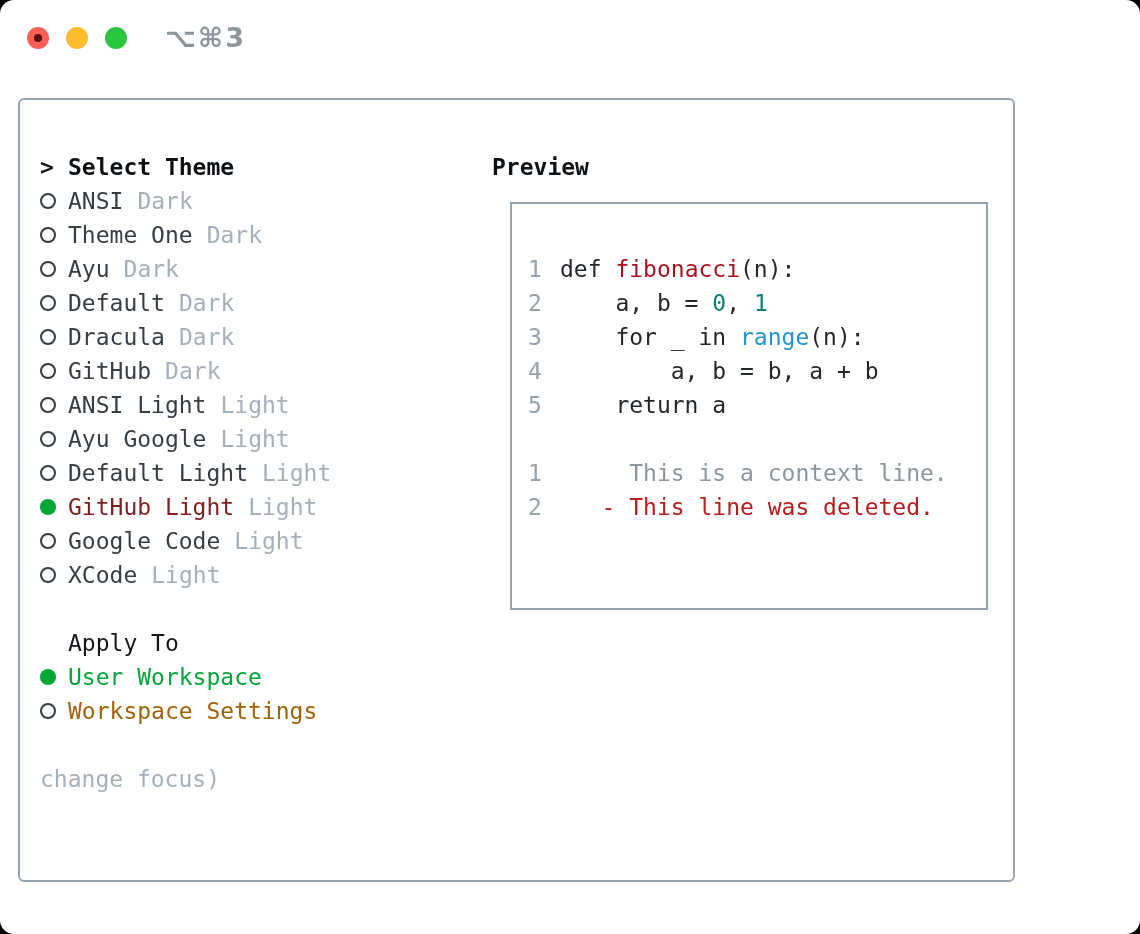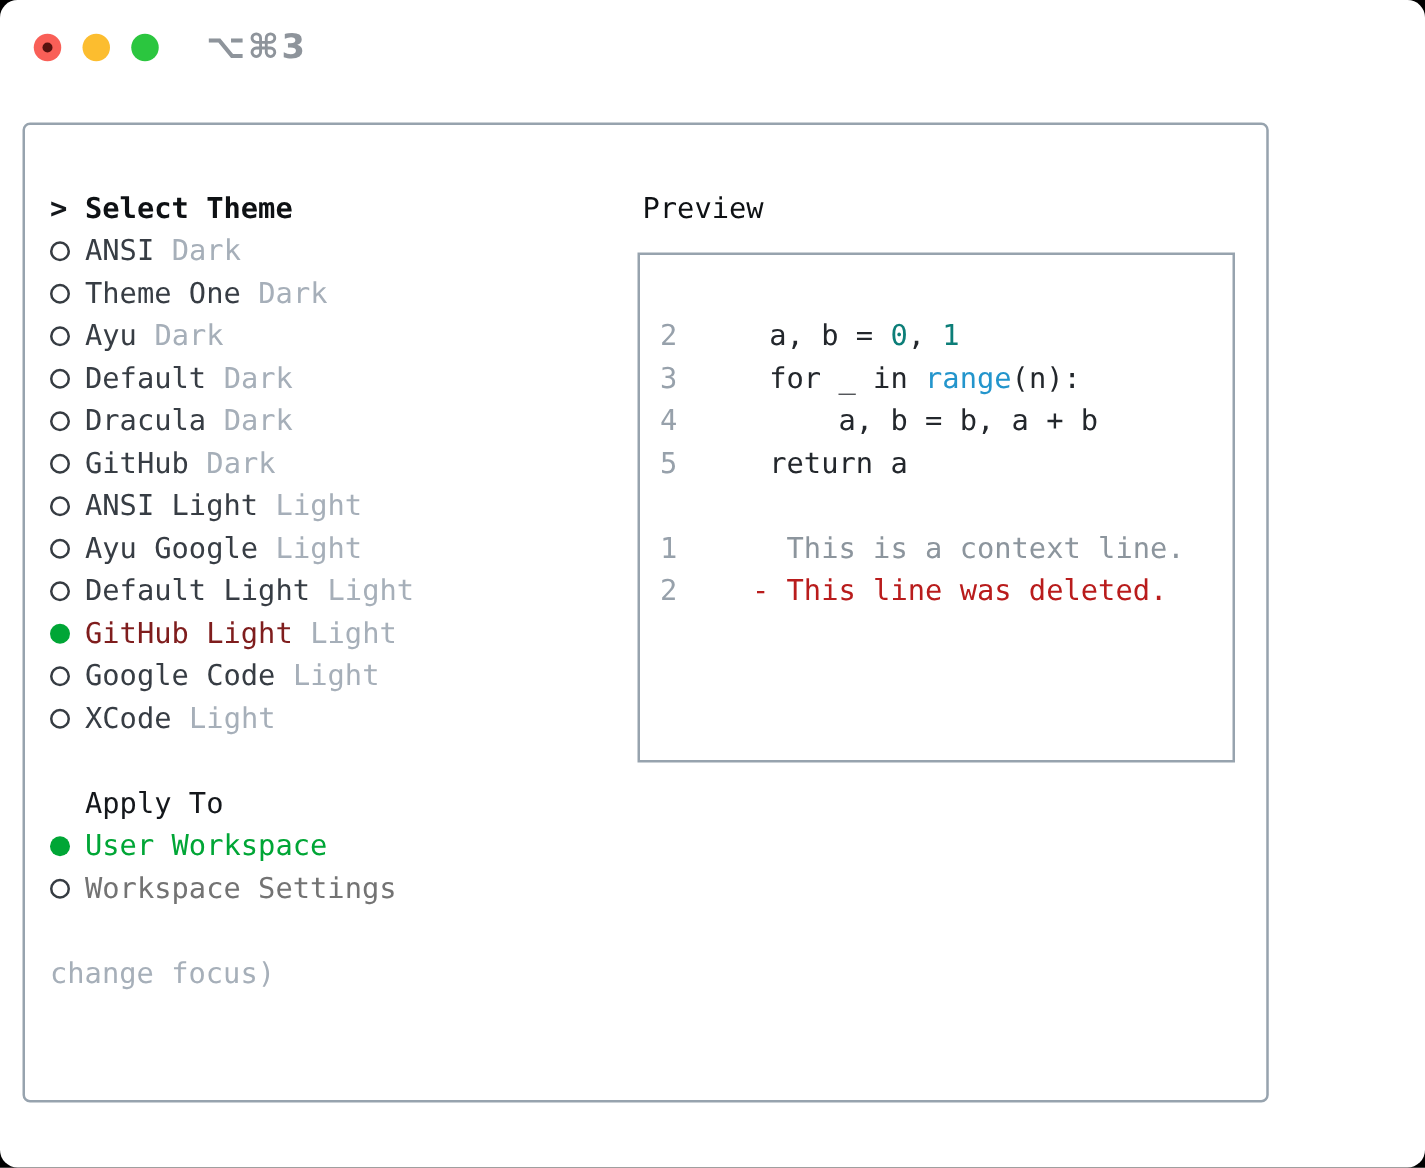--- a/index.html
+++ b/index.html
@@ -26,29 +26,29 @@
   .row{display:flex;align-items:center;height:34px;white-space:pre;}
   .marker{display:inline-flex;align-items:center;justify-content:flex-start;width:28px;flex:0 0 28px;}
   .pointer{font-weight:bold;color:#14171b;}
   .h{font-weight:bold;color:#0e1114;}
   .plain-h{color:#14171b;}
   .radio{width:12px;height:12px;border:2px solid #363c42;border-radius:50%;box-sizing:content-box;}
   .radio.on{width:16px;height:16px;border:none;background:#00a636;}
   .tname{color:#373d44;}
   .theme-row.sel .tname{color:#7f1d1d;}
   .tvariant{color:#a6afb9;margin-left:14px;}
-  .opt-label{color:#737373;}
+  .opt-label{color:#a16207;}
   .apply-row.sel .opt-label{color:#00a636;}
   .spacer{height:34px;}
   .hint{color:#a6afb9;}
   .hint div{height:34px;line-height:34px;white-space:pre;}
 
   
-  .preview-title{position:absolute;left:494px;top:50px;height:34px;line-height:34px;
-                 font-size:23px;font-weight:normal;color:#0e1114;}
+  .preview-title{position:absolute;left:472px;top:50px;height:34px;line-height:34px;
+                 font-size:23px;font-weight:bold;color:#0e1114;}
   .preview-box{position:absolute;left:490px;top:102px;width:478px;height:408px;box-sizing:border-box;
                border:2px solid #97a3ae;background:#fff;padding:48px 0 0 16px;overflow:hidden;}
   .cline{height:34px;line-height:34px;font-size:23px;white-space:pre;}
   .ln{display:inline-block;width:32px;color:#97a1ab;}
   .tok.fg{color:#23272c;}
   .tok.func{color:#a6131e;}
   .tok.num{color:#0c7e78;}
   .tok.builtin{color:#2395cc;}
   .tok.ctx{color:#8c959d;}
   .tok.del{color:#b91c1c;text-align:right;}
@@ -107,20 +107,21 @@
 
       <div class="hint">
         <div>change focus)</div>
       </div>
     </div>
 
     <div class="preview-title">Preview</div>
 
     <div class="preview-box">
       <div id="code">
+          <div class="cline"><span class="ln">1</span><span class="tok fg">def </span><span class="tok func">fibonacci</span><span class="tok fg">(n):</span></div>
           <div class="cline"><span class="ln">2</span><span class="tok fg">    a, b = </span><span class="tok num">0</span><span class="tok fg">, </span><span class="tok num">1</span></div>
           <div class="cline"><span class="ln">3</span><span class="tok fg">    for _ in </span><span class="tok builtin">range</span><span class="tok fg">(n):</span></div>
           <div class="cline"><span class="ln">4</span><span class="tok fg">        a, b = b, a + b</span></div>
           <div class="cline"><span class="ln">5</span><span class="tok fg">    return a</span></div>
           <div class="cline"><span class="ln"></span></div>
           <div class="cline"><span class="ln">1</span><span class="tok ctx">     This is a context line.</span></div>
           <div class="cline"><span class="ln">2</span><span class="tok del">   - This line was deleted.</span></div>
         </div>
     </div>
 

